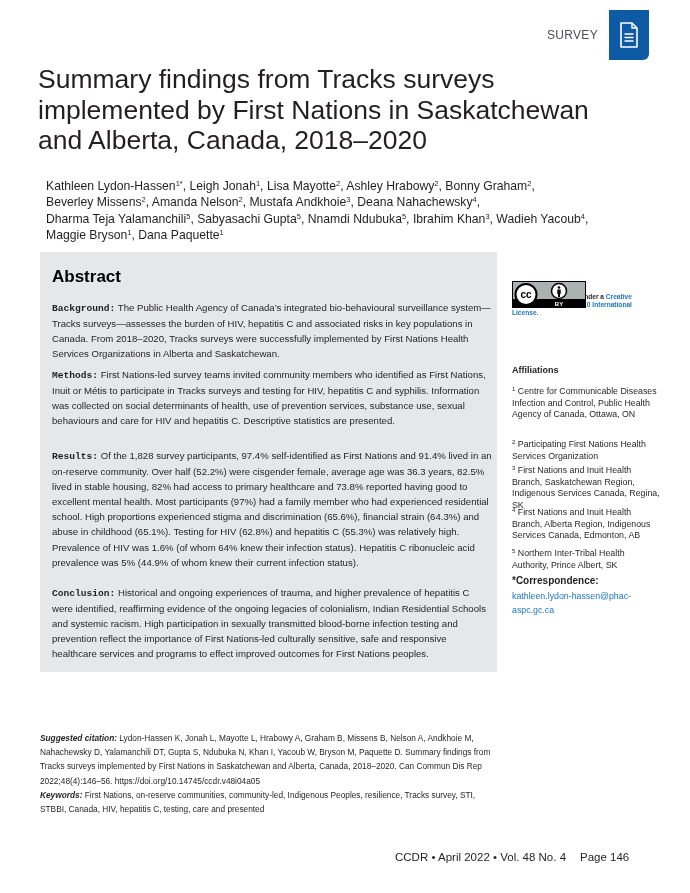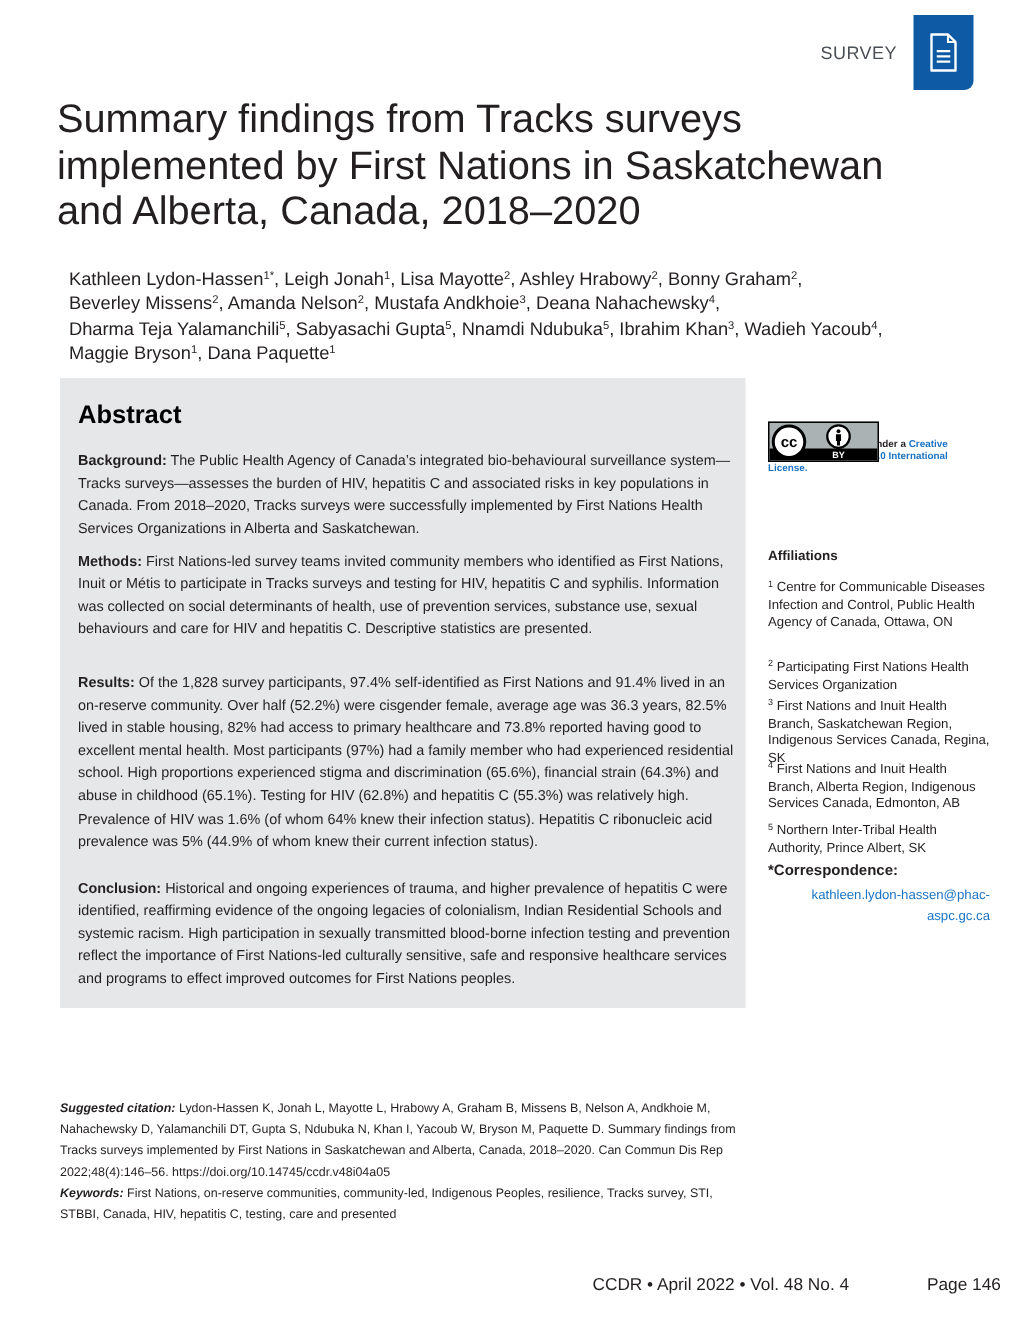--- a/index.html
+++ b/index.html
@@ -28,33 +28,33 @@
   .abstract-box {
     position: absolute; left: 40px; top: 252px; width: 457px; height: 420px;
     background: #e6e7e8;
   }
   .abstract-title {
     position: absolute; left: 12px; top: 15px; font-size: 17px; font-weight: bold; color: #000000;
   }
   .abs-para {
     position: absolute; left: 12px; width: 440px; font-size: 9.6px; line-height: 15.1px; color: #231f20;
   }
-  .abs-para b { font-weight: bold; }
+  .abs-para b { font-weight: bold; font-family: Liberation Mono, monospace; }
   .sidebar { position: absolute; left: 512px; width: 148px; font-size: 8.8px; line-height: 11.8px; color: #231f20; margin-top: 43px; }
   .lic-text { top: 250px; font-size: 6.6px; line-height: 8px; font-weight: bold; }
   .lic-text .link { color: #1a74c4; }
   .cc-badge {
     position: absolute; left: 512px; top: 281px; width: 74px; height: 27px;
     background: #aab2b4; border: 1px solid #000; box-sizing: border-box;
   }
   .aff-title { top: 322px; font-weight: bold; font-size: 9px; }
   .aff-item { font-size: 8.8px; line-height: 11.5px; }
   .aff-item sup { font-size: 6px; vertical-align: 3px; line-height: 0; }
   .corr-title { top: 532px; font-weight: bold; font-size: 10px; }
-  .corr-email { top: 546px; color: #1a74c4; font-size: 8.8px; line-height: 14px; text-align: right; }
+  .corr-email { top: 546px; color: #1a74c4; font-size: 8.8px; line-height: 14px; }
   .citation {
     position: absolute; left: 40px; top: 683px; width: 460px; font-size: 8.3px; line-height: 14.2px; color: #231f20; margin-top: 48px;
   }
   .citation .lbl { font-weight: bold; font-style: italic; }
   .footer {
     position: absolute; top: 851px; font-size: 11.5px; color: #231f20;
   }
 </style>
 </head>
 <body>
@@ -119,13 +119,13 @@
 
 <div class="sidebar corr-title">*Correspondence:</div>
 <div class="sidebar corr-email">kathleen.lydon-hassen@phac-aspc.gc.ca</div>
 
 <div class="citation">
   <span class="lbl">Suggested citation:</span><span> Lydon-Hassen K, Jonah L, Mayotte L, Hrabowy A, Graham B, Missens B, Nelson A, Andkhoie M, Nahachewsky D, Yalamanchili DT, Gupta S, Ndubuka N, Khan I, Yacoub W, Bryson M, Paquette D. Summary findings from Tracks surveys implemented by First Nations in Saskatchewan and Alberta, Canada, 2018–2020. Can Commun Dis Rep 2022;48(4):146–56. https://doi.org/10.14745/ccdr.v48i04a05</span><br>
   <span class="lbl">Keywords:</span><span> First Nations, on-reserve communities, community-led, Indigenous Peoples, resilience, Tracks survey, STI, STBBI, Canada, HIV, hepatitis C, testing, care and presented</span>
 </div>
 
 <div class="footer" style="left:395px;">CCDR • April 2022 • Vol. 48 No. 4</div>
-<div class="footer" style="left:618px;">Page 146</div>
+<div class="footer" style="left:580px;">Page 146</div>
 
 </body></html>

